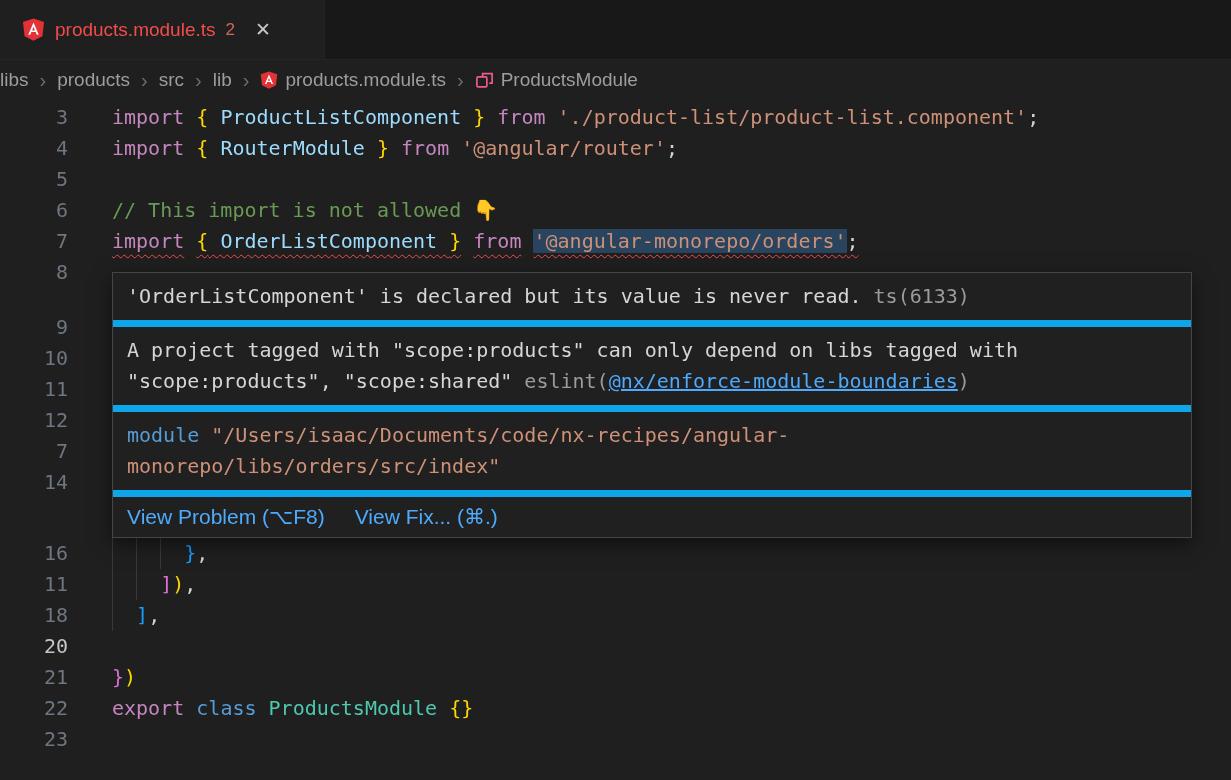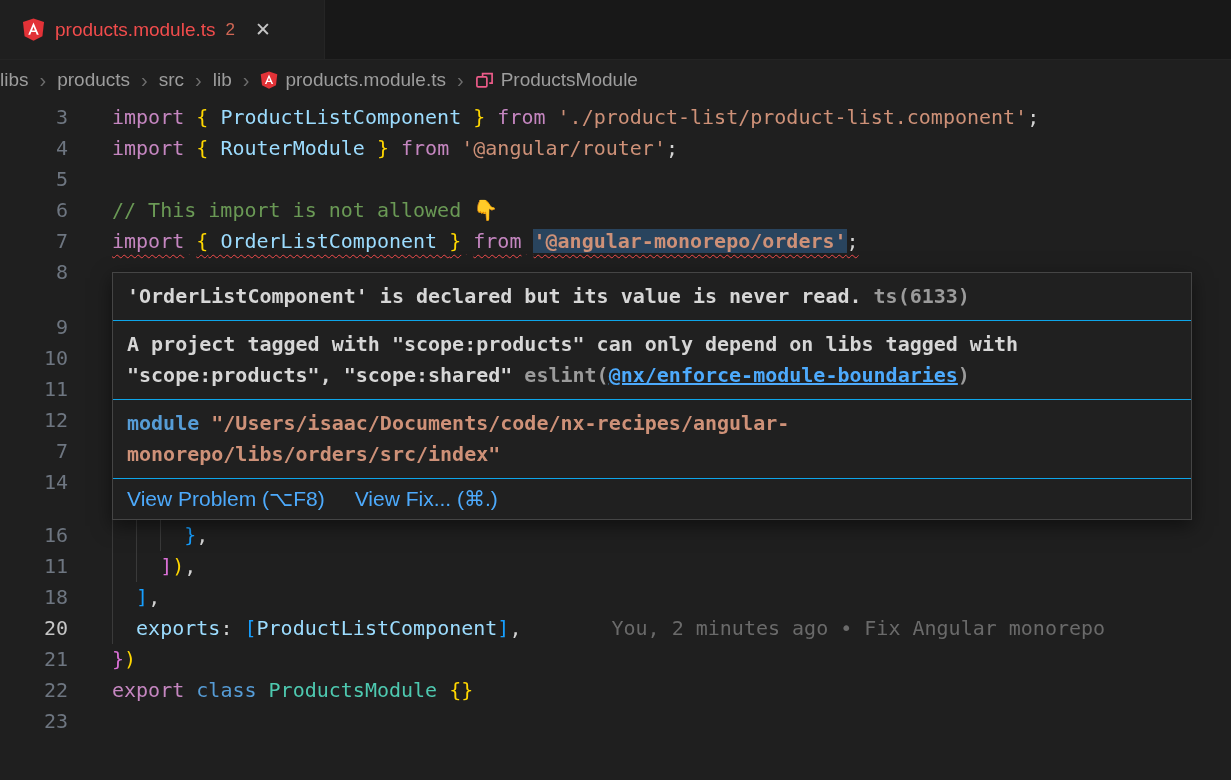--- a/index.html
+++ b/index.html
@@ -73,21 +73,21 @@
   .tk-b2    { color: var(--b2, #da70d6); }
   .tk-b3    { color: var(--b3, #179fff); }
   .tk-plain { color: var(--plain, #d4d4d4); }
   .tk-emoji { color:#e8b339; }
   .tk-sq {
     text-decoration: underline wavy var(--err, #f14c4c);
     text-decoration-thickness:1px;
     text-underline-offset:6px;
     text-decoration-skip-ink:none;
   }
-  .tk-hl { background: var(--hl-bg, #29445e); font-weight: bold; }
+  .tk-hl { background: var(--hl-bg, #29445e); }
   .tk-ig {
     display:inline-block;
     width:2ch;
     height:31px;
     vertical-align:top;
     border-left:1px solid var(--guide, #3a3a3a);
   }
   .tk-blame { color: var(--blame, #6a6a6a); padding-left:90px; }
 
   
@@ -103,21 +103,21 @@
     margin-top:-16px;
     width:1080px;
     background:#202020;
     border:1px solid var(--popup-border, #454545);
     box-shadow:0 6px 18px rgba(0,0,0,0.5);
     line-height:31px;
     color:#d6d6d6;
     z-index:5;
     position:relative;
   }
-  .hp-section { padding:8px 14px; border-bottom:1px solid #0ea5e9;font-weight:bold; }
+  .hp-section { padding:8px 14px; border-bottom:7px solid #0ea5e9; }
   .hp-line { white-space:pre; }
   .hp-dim { color:#9b9b9b; }
   .hp-link { color: var(--link, #4daafc); text-decoration:underline; cursor:pointer; }
   .hp-actions {
     display:flex; gap:30px;
     padding:8px 14px;
     font-family:"Liberation Sans",sans-serif;
     font-size:21px;
     line-height:24px;
   }
@@ -246,21 +246,20 @@
       <div class="line">
         <span class="ln">11</span>
         <span class="lc"><span class="tk-ig"></span><span class="tk-ig"></span><span class="tk-b2">]</span><span class="tk-b1">)</span><span class="tk-plain">,</span></span>
       </div>
       <div class="line">
         <span class="ln">18</span>
         <span class="lc"><span class="tk-ig"></span><span class="tk-b3">]</span><span class="tk-plain">,</span></span>
       </div>
       <div class="line">
         <span class="ln active">20</span>
-        <span class="lc"><span class="tk-ig"></span><span class="tk-ident">exports</span><span class="tk-plain">: </span><span class="tk-b3">[</span><span class="tk-ident">ProductListComponent</span><span class="tk-b3">]</span><span class="tk-plain">,</span><span class="tk-blame">You, 2 minutes ago • Fix Angular monorepo</span></span>
       </div>
       <div class="line">
         <span class="ln">21</span>
         <span class="lc"><span class="tk-b2">}</span><span class="tk-b1">)</span></span>
       </div>
       <div class="line">
         <span class="ln">22</span>
         <span class="lc"><span class="tk-kw">export</span><span class="tk-plain"> </span><span class="tk-kw2">class</span><span class="tk-plain"> </span><span class="tk-cls">ProductsModule</span><span class="tk-plain"> </span><span class="tk-b1">{}</span></span>
       </div>
       <div class="line">

